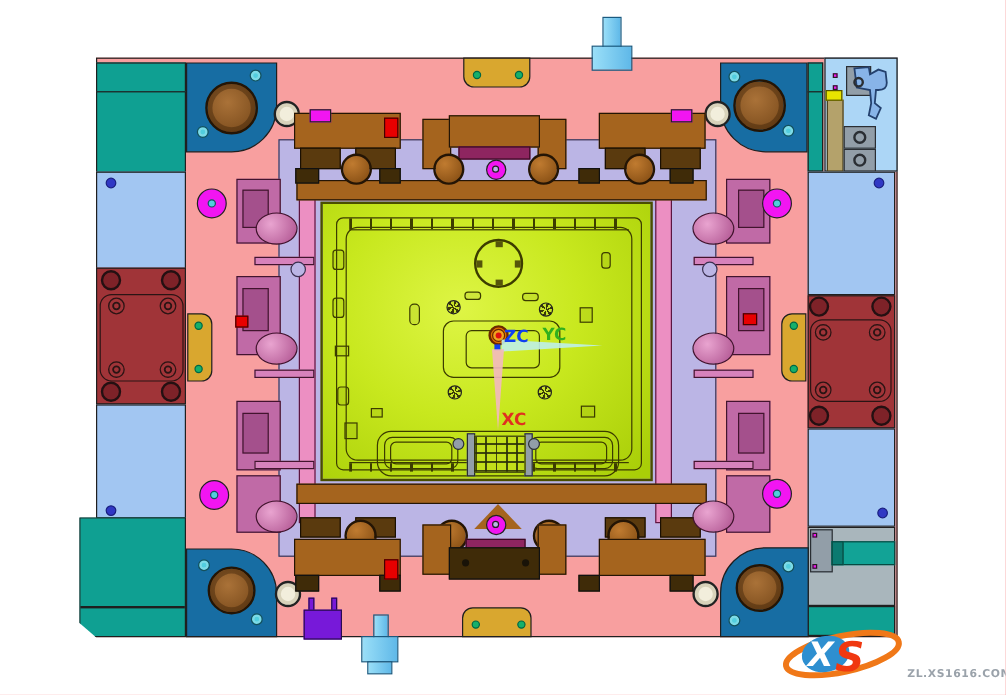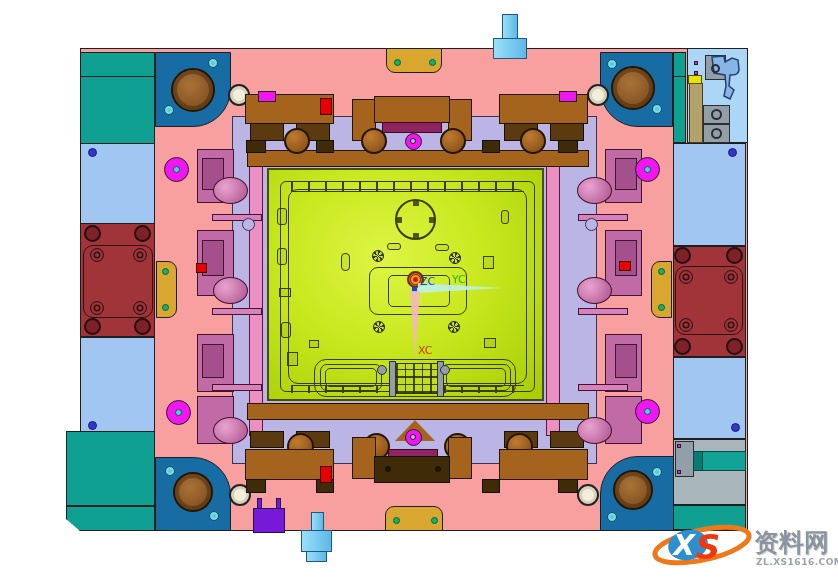--- a/index.html
+++ b/index.html
@@ -47,21 +47,21 @@
   .mring{background:var(--magenta);border:1.5px solid #222;border-radius:50%}
   .mhole{position:absolute;left:4px;top:4px;width:6px;height:6px;background:var(--lavender);border:1px solid #222;border-radius:50%}
   .mcirc{background:var(--magenta);border:1.5px solid #222;border-radius:50%}
   .ccdot{position:absolute;left:8px;top:8px;width:7px;height:7px;background:var(--cyan-dot);border:1px solid #14505c;border-radius:50%}
   .slot{border:1.2px solid var(--core-line);background:rgba(30,35,0,.06)}
   .cl{border:1.1px solid var(--core-line)}
   .gear{border:1.5px solid #222;border-radius:50%;background:repeating-conic-gradient(#3a3a08 0 28deg,#c8e428 28deg 60deg)}
   .lavbx{background:var(--lavender);border:1px solid #3a3050}
   .pkst{background:#EC8FC2;border:1px solid #5a1540}
   .gbk{background:var(--gray-block);border:1.2px solid #2a2e33}
-  .lbl{font-weight:normal;font-size:11px;line-height:13px}
+  .lbl{font-weight:bold;font-size:14px;line-height:13px}
 </style>
 </head>
 <body>
 
 <div class="abs" style="left:80px;top:48px;width:668px;height:483px;background:var(--plate-pink);border:1.5px solid var(--outline)"></div>
 
 <div class="abs cf" style="left:502px;top:14px;width:16px;height:30px"></div>
 <div class="abs cf" style="left:493px;top:38px;width:34px;height:21px"></div>
 <div class="abs gx" style="left:386px;top:48px;width:56px;height:25px;border-radius:0 0 9px 9px"></div>
 <div class="abs gdot" style="left:394px;top:59px;width:7px;height:7px"></div>
@@ -318,15 +318,14 @@
 <div class="abs gdot" style="left:658px;top:268px;width:7px;height:7px"></div>
 <div class="abs gdot" style="left:658px;top:304px;width:7px;height:7px"></div>
 
 <div class="abs" style="left:650px;top:516px;width:188px;height:60px">
   <svg class="abs" style="left:0;top:2px" width="104" height="54" viewBox="0 0 104 54">
     <ellipse cx="52" cy="27" rx="48" ry="15" fill="none" stroke="var(--wm-orange)" stroke-width="5" transform="rotate(-12 52 27)"></ellipse>
     <ellipse cx="38" cy="27" rx="20" ry="15" fill="var(--wm-blue)" transform="rotate(-12 38 27)"></ellipse>
     <text x="34" y="37" font-size="28" font-style="italic" font-weight="bold" fill="#ffffff" text-anchor="middle">X</text>
     <text x="58" y="41" font-size="34" font-style="italic" font-weight="bold" fill="var(--wm-red)" text-anchor="middle">S</text>
   </svg>
-  <div class="abs" style="left:104px;top:10px;font-size:25px;font-weight:bold;color:var(--wm-gray);text-shadow:1px 1px 0 #cfd4d8;white-space:nowrap">资料网</div>
   <div class="abs" style="left:106px;top:41px;font-size:9px;font-weight:bold;letter-spacing:.5px;color:#9AA2AA">ZL.XS1616.COM</div>
 </div>
 
 </body></html>

